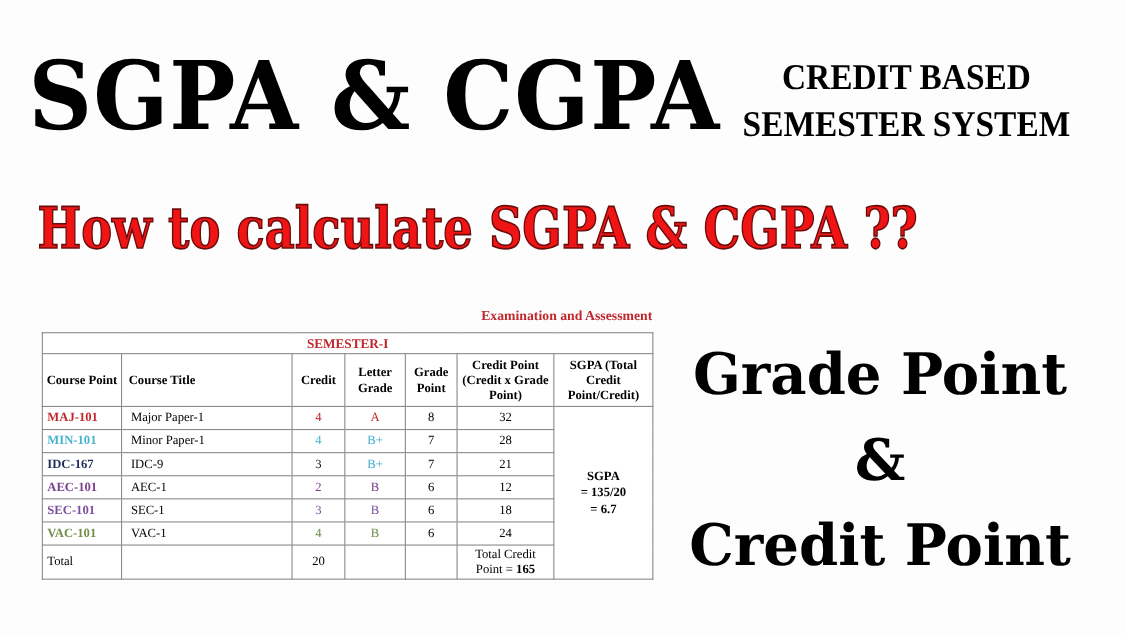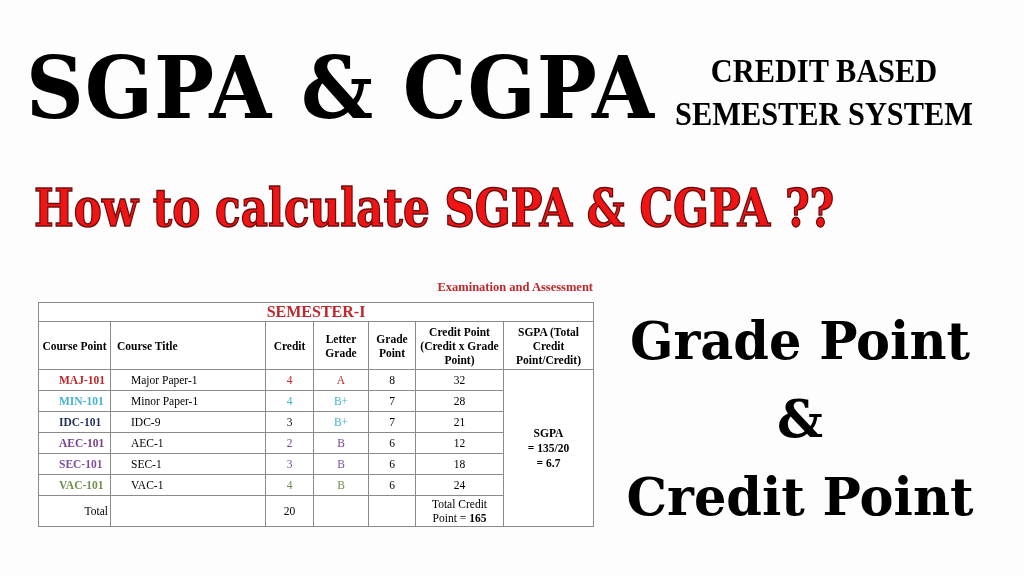--- a/index.html
+++ b/index.html
@@ -48,29 +48,29 @@
       table-layout: fixed;
       width: 555px;
       background: #fff;
     }
     table.grade-table td, table.grade-table th {
       border: 1px solid #8a8a8a;
       text-align: center;
       vertical-align: middle;
       padding: 0 2px;
     }
-    .sem-row td { height: 19px; color: #c0272d; font-weight: bold; font-size: 16px; }
+    .sem-row td { height: 19px; color: #c0272d; font-weight: bold; font-size: 12px; }
     .head-row th { height: 48px; font-weight: bold; line-height: 14px; font-size: 11.5px; }
     .head-row th.left { text-align: left; padding-left: 6px; }
     .head-row th.code { text-align: center; }
     .data-row td { height: 21px; }
-    .data-row td.code { text-align: left; padding-left: 20px; font-weight: bold; }
-    .data-row td.title { text-align: left; padding-left: 20px; }
+    .data-row td.code { text-align: left; padding-left: 4px; font-weight: bold; }
+    .data-row td.title { text-align: left; padding-left: 8px; }
     .total-row td { height: 31px; line-height: 14px; }
-    .total-row td.label { text-align: right; padding-left: 20px; }
+    .total-row td.label { text-align: left; padding-left: 4px; }
     .sgpa-cell { font-weight: bold; line-height: 15px; }
 
     .right-text {
       position: absolute; left: 600px; top: 302px; width: 400px;
       text-align: center;
       font-family: "DejaVu Serif", serif; font-weight: bold;
       font-size: 52px; line-height: 78px;
       transform: scaleX(0.98); transform-origin: center top;
     }
     .right-text div { white-space: nowrap; }
@@ -128,21 +128,21 @@
   </tr>
   <tr class="data-row" data-row="1">
     <td class="code" style="color: rgb(69, 179, 209);">MIN-101</td>
     <td class="title">Minor Paper-1</td>
     <td class="credit" style="color: rgb(69, 179, 209);">4</td>
     <td class="letter" style="color: rgb(69, 179, 209);">B+</td>
     <td>7</td>
     <td>28</td>
   </tr>
   <tr class="data-row" data-row="2">
-    <td class="code" style="color: rgb(31, 47, 90);">IDC-101</td>
+    <td class="code" style="color: rgb(31, 47, 90);">IDC-167</td>
     <td class="title">IDC-9</td>
     <td class="credit" style="color: rgb(17, 17, 17);">3</td>
     <td class="letter" style="color: rgb(69, 179, 209);">B+</td>
     <td>7</td>
     <td>21</td>
   </tr>
   <tr class="data-row" data-row="3">
     <td class="code" style="color: rgb(122, 63, 143);">AEC-101</td>
     <td class="title">AEC-1</td>
     <td class="credit" style="color: rgb(122, 63, 143);">2</td>

